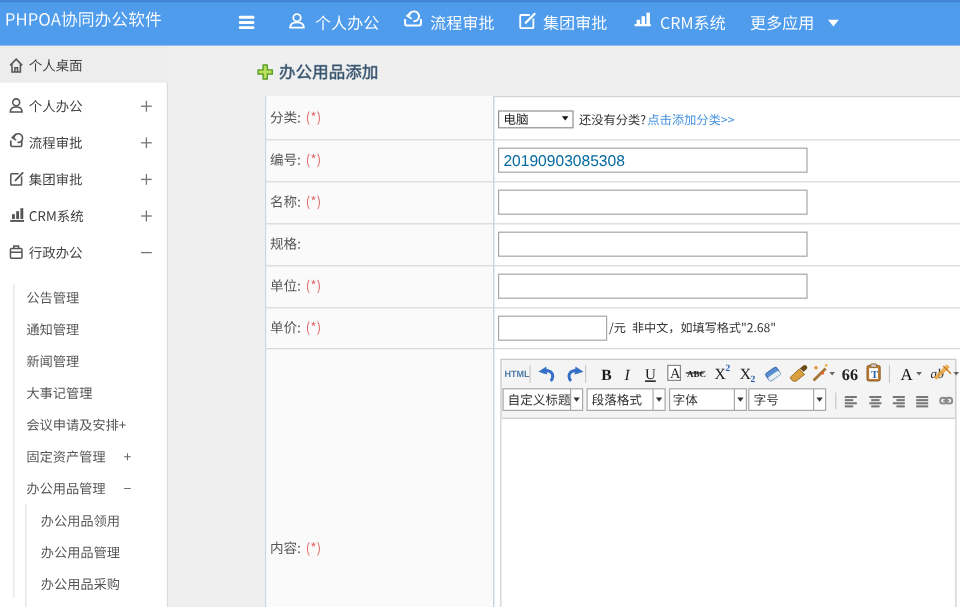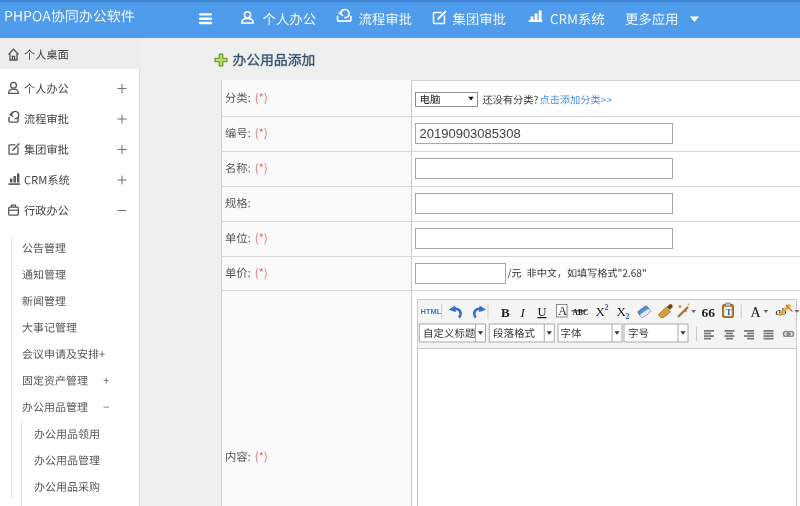--- a/index.html
+++ b/index.html
@@ -23,21 +23,21 @@
 <div class="abs" style="left:221px;top:115.5px;width:620px;height:1px;background:#D8D8D8"></div>
 <div class="abs" style="left:221px;top:150.5px;width:620px;height:1px;background:#D8D8D8"></div>
 <div class="abs" style="left:221px;top:185.5px;width:620px;height:1px;background:#D8D8D8"></div>
 <div class="abs" style="left:221px;top:220.5px;width:620px;height:1px;background:#D8D8D8"></div>
 <div class="abs" style="left:221px;top:255.5px;width:620px;height:1px;background:#D8D8D8"></div>
 <div class="abs" style="left:221px;top:290px;width:620px;height:1px;background:#D8D8D8"></div>
 <div class="abs" style="left:414.5px;top:122.5px;width:258px;height:21px;background:#fff;border:1px solid #A6A6A6"></div>
 <div class="abs" style="left:414.5px;top:157.5px;width:258px;height:21px;background:#fff;border:1px solid #A6A6A6"></div>
 <div class="abs" style="left:414.5px;top:192.5px;width:258px;height:21px;background:#fff;border:1px solid #A6A6A6"></div>
 <div class="abs" style="left:414.5px;top:227.5px;width:258px;height:21px;background:#fff;border:1px solid #A6A6A6"></div>
-<div class="abs" style="left:419.5px;top:127px;width:250px;height:14px;font-size:13px;color:#404040;line-height:14px">20190903085308</div>
+<div class="abs" style="left:419.5px;top:127px;width:250px;height:14px;font-size:13px;color:#0369a1;line-height:14px">20190903085308</div>
 <div class="abs" style="left:415px;top:262.5px;width:90.5px;height:21px;background:#fff;border:1px solid #A6A6A6"></div>
 <div class="abs" style="left:415px;top:92px;width:63px;height:15px;background:#fff;border:1px solid #8F8F8F"></div>
 <svg class="abs" style="left:0;top:0" width="800" height="506">
     <path d="M468.3 96.8 L473.7 96.8 L471 100.4 Z" fill="#111"></path>
   </svg>
 <div class="abs" style="left:417px;top:298.5px;width:379.5px;height:230px;background:#F4F4F4;border:1px solid #C9C9C9"></div>
 <div class="abs" style="left:418px;top:348px;width:377.5px;height:158px;background:#fff;border-top:1px solid #C9C9C9"></div>
 <svg class="abs" style="left:0;top:0" width="800" height="506">
     <defs>
       <path id="u0050" d="M101 880H193V588H314C475 588 584 517 584 362C584 202 474 147 310 147H101ZM193 513V222H298C427 222 492 255 492 362C492 467 431 513 302 513Z"></path>

